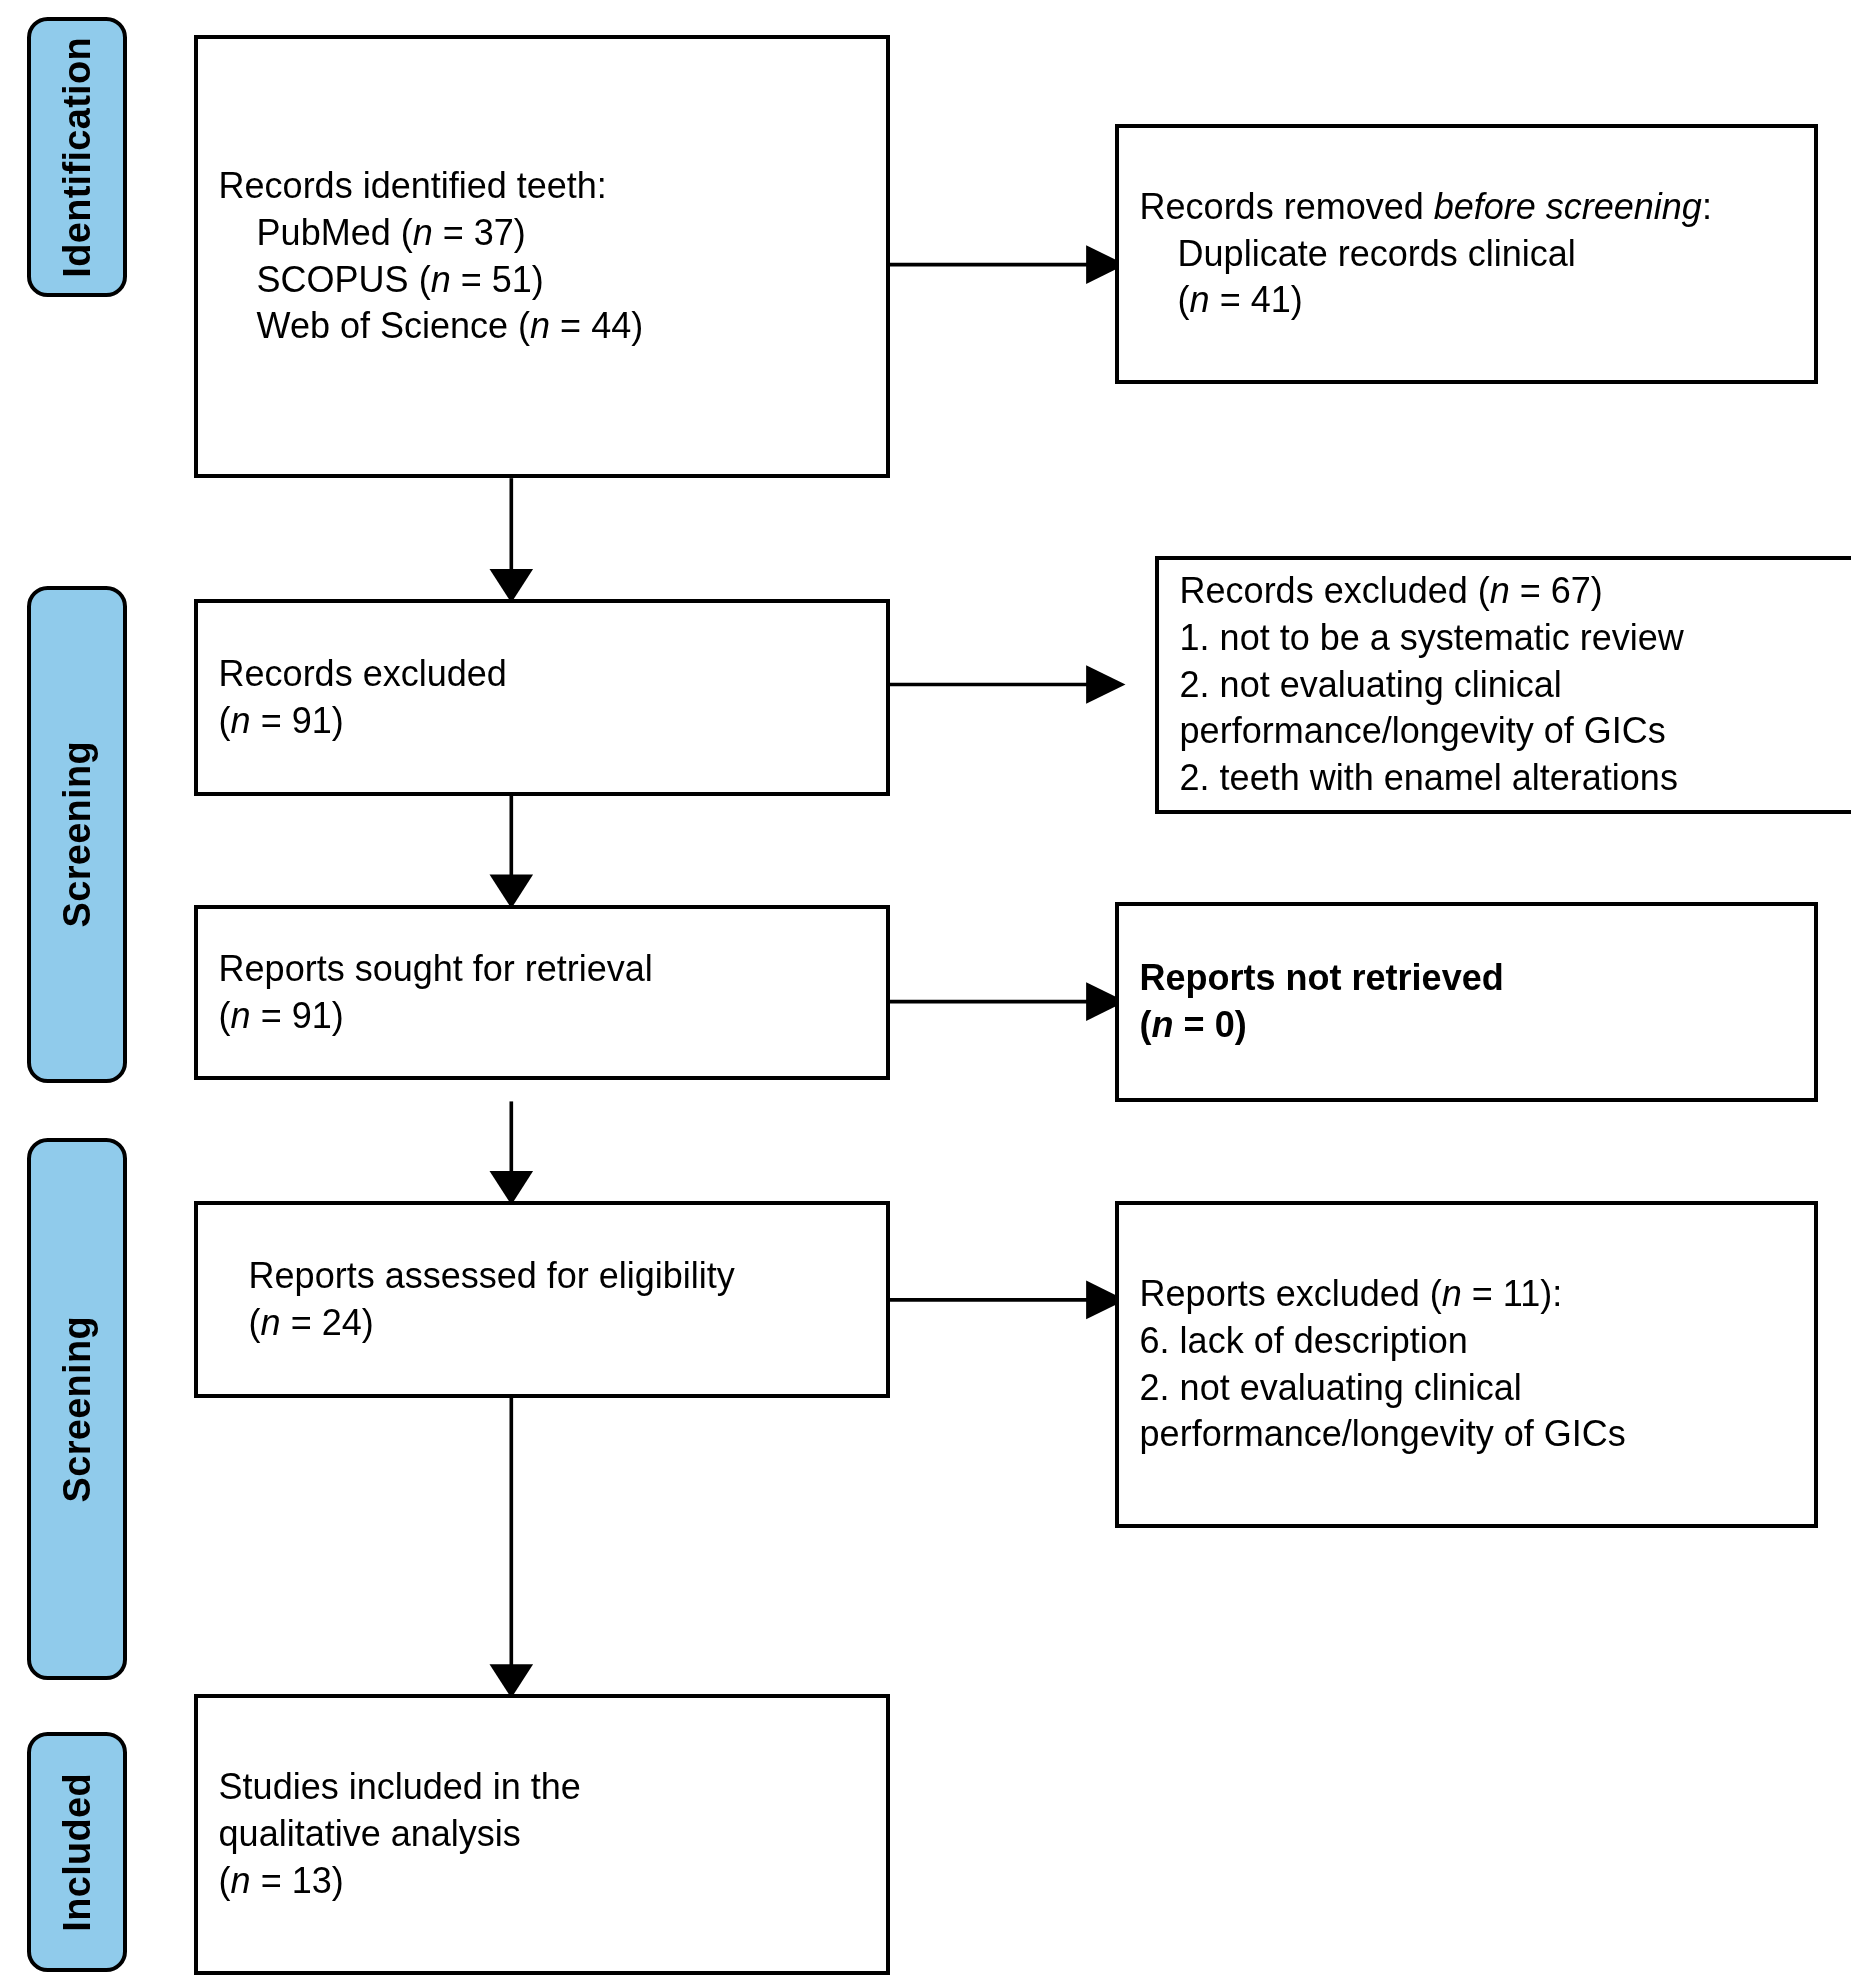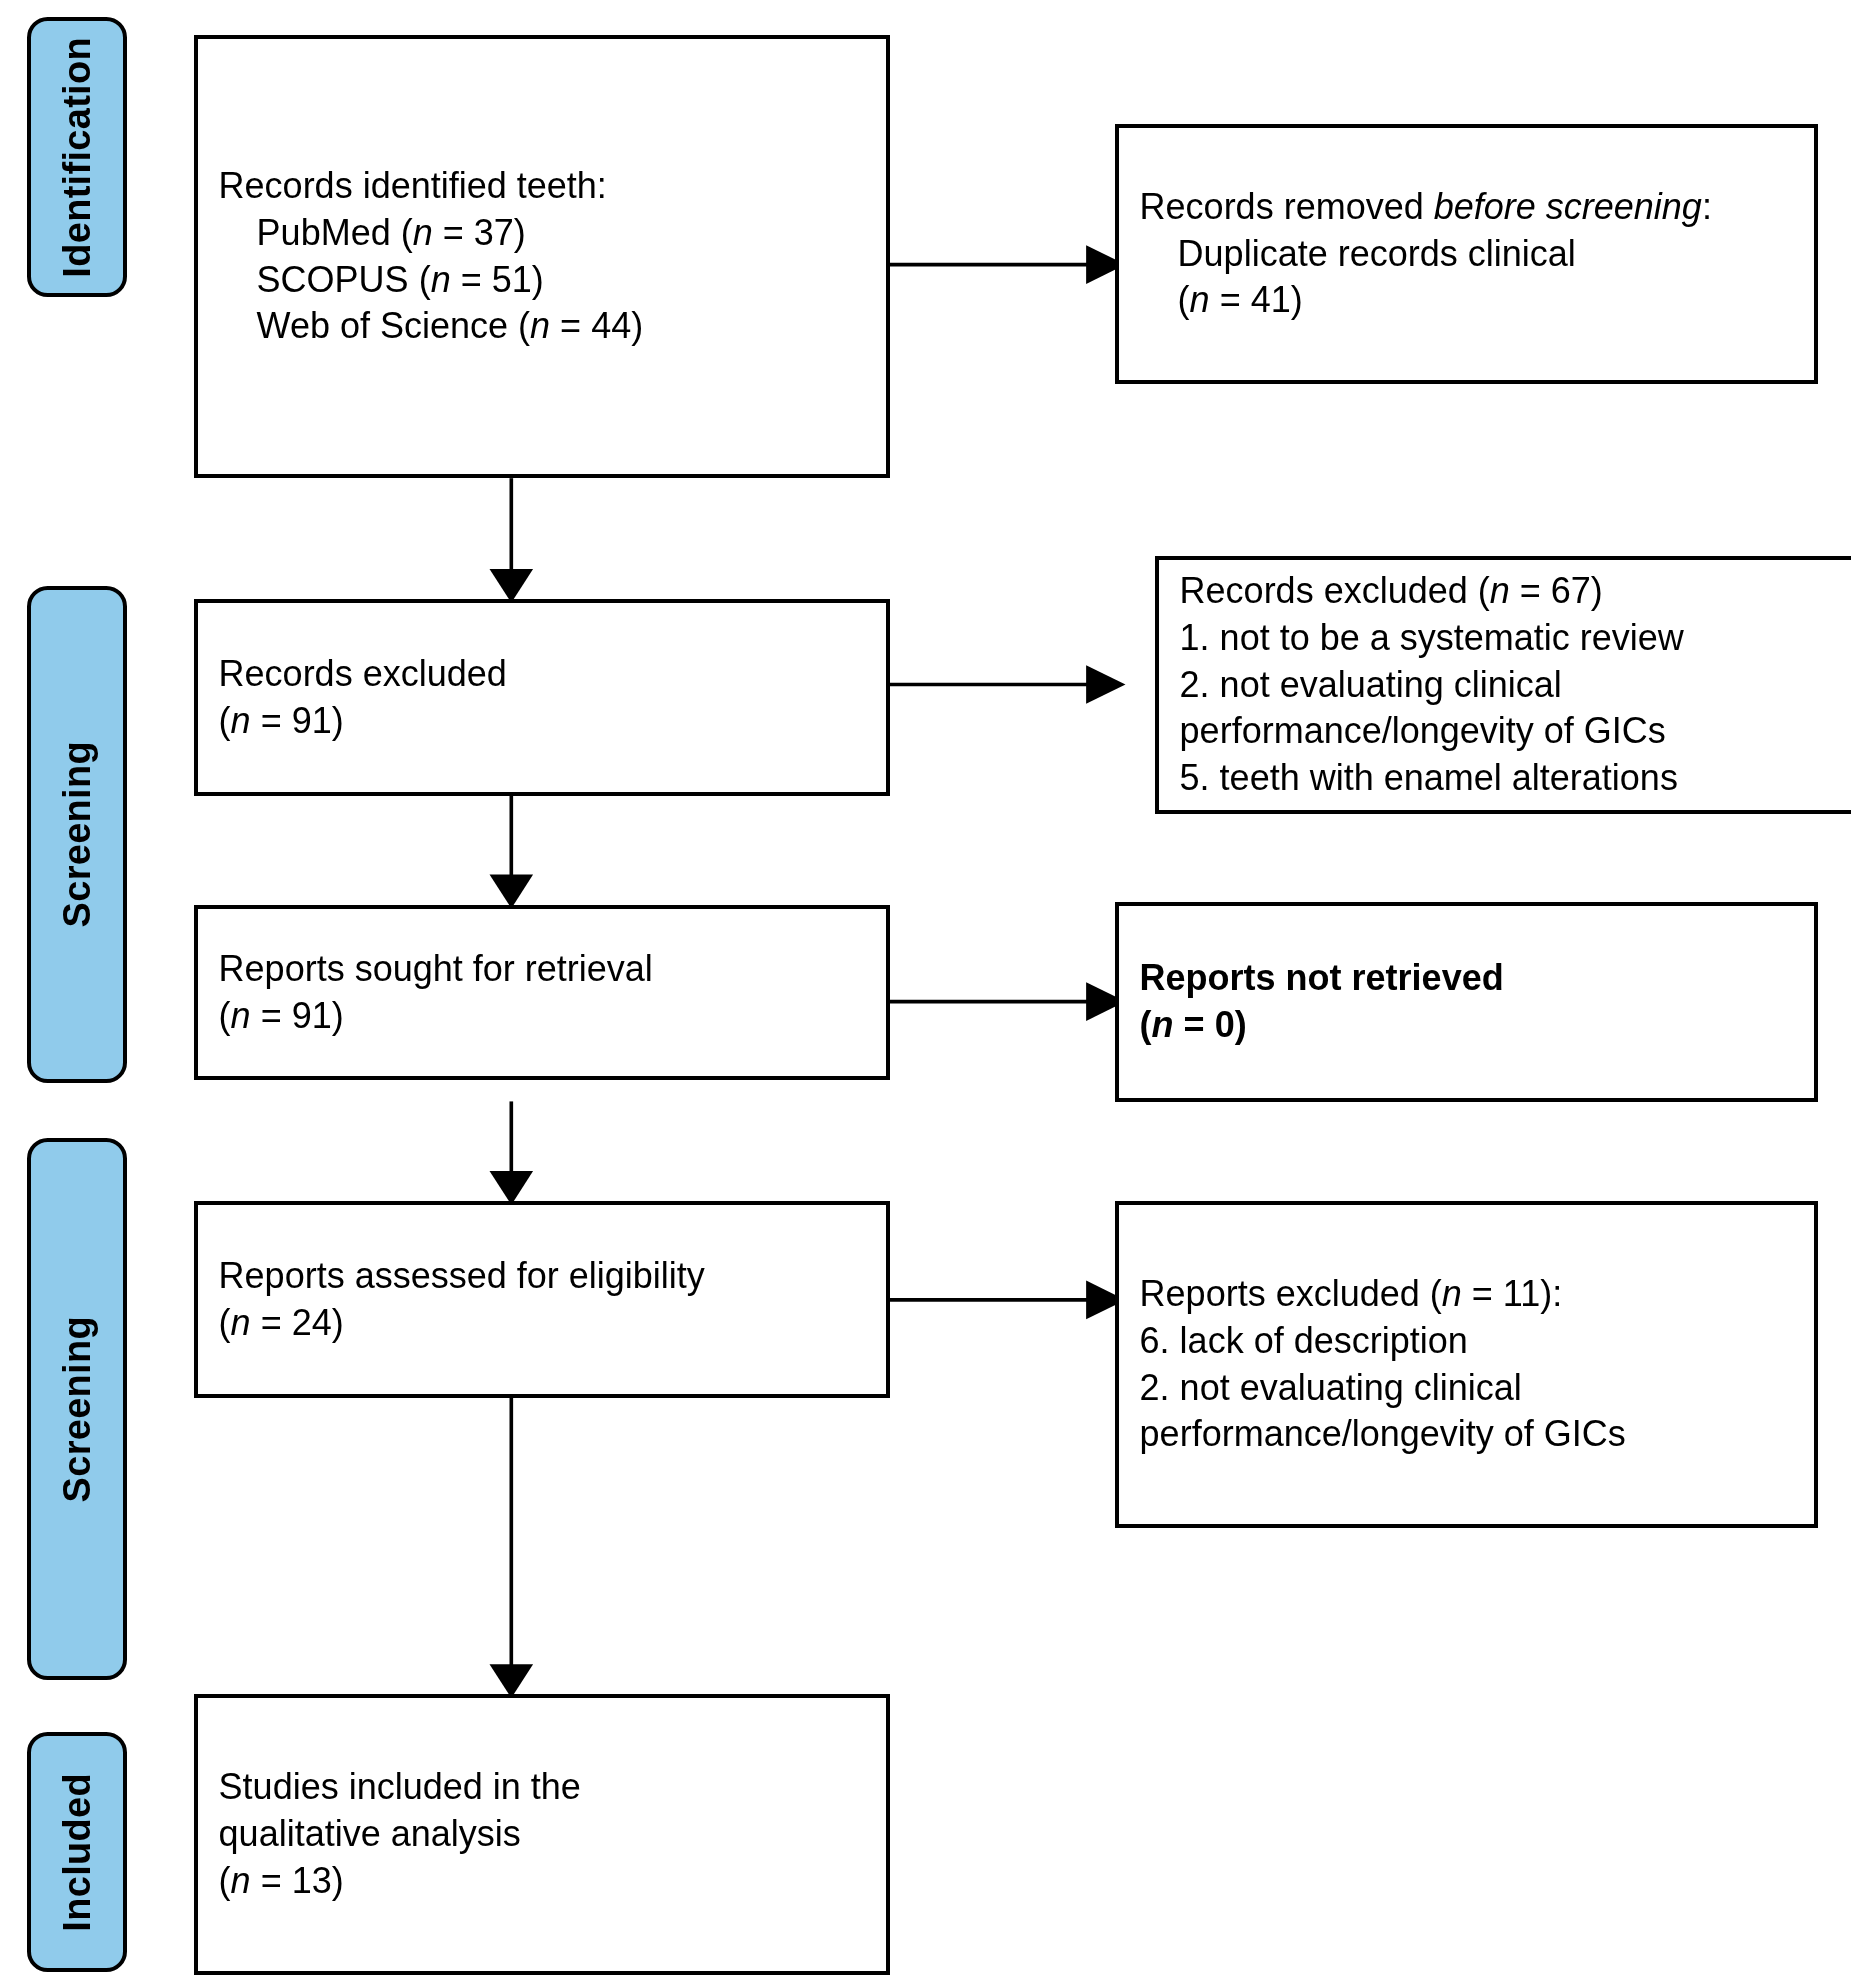--- a/index.html
+++ b/index.html
@@ -140,34 +140,34 @@
   </div>
 
   <div class="flow-box" style="left:194px; top:599px; width:696px; height:197px;">
     <div class="box-text"><span>Records excluded</span><br>(<i class="nvar">n</i> = <span>91</span>)</div>
   </div>
 
   <div class="flow-box" style="left:194px; top:905px; width:696px; height:175px;align-items:center;">
     <div class="box-text"><span>Reports sought for retrieval</span><br>(<i class="nvar">n</i> = <span>91</span>)</div>
   </div>
 
-  <div class="flow-box" style="left:194px; top:1201px; width:696px; height:197px;">
+  <div class="flow-box" style="left:194px; top:1201px; width:696px; height:197px;padding-left:30px;">
     <div class="box-text"><span>Reports assessed for eligibility</span><br>(<i class="nvar">n</i> = <span>24</span>)</div>
   </div>
 
   <div class="flow-box" style="left:194px; top:1694px; width:696px; height:281px;">
     <div class="box-text"><span>Studies included in the</span><br><span>qualitative analysis</span><br>(<i class="nvar">n</i> = <span>13</span>)</div>
   </div>
 
   <div class="flow-box" style="left:1115px; top:124px; width:703px; height:260px;">
     <div class="box-text"><span>Records removed </span><em>before screening</em><span>:</span><br><span class="indent"></span><span>Duplicate records clinical</span><br><span class="indent"></span>(<i class="nvar">n</i> = <span>41</span>)</div>
   </div>
 
   <div class="flow-box" style="left:1115px; top:556px; width:703px; height:258px;margin-left:40px;">
-    <div class="box-text"><span>Records excluded (</span><i class="nvar">n</i> = <span>67</span><span>)</span><br><span>1. not to be a systematic review</span><br><span>2. not evaluating clinical</span><br><span>performance/longevity of GICs</span><br><span>5. teeth with enamel alterations</span></div>
+    <div class="box-text"><span>Records excluded (</span><i class="nvar">n</i> = <span>67</span><span>)</span><br><span>1. not to be a systematic review</span><br><span>2. not evaluating clinical</span><br><span>performance/longevity of GICs</span><br><span>2. teeth with enamel alterations</span></div>
   </div>
 
   <div class="flow-box" style="left:1115px; top:902px; width:703px; height:200px;font-weight:bold;">
     <div class="box-text"><span>Reports not retrieved</span><br>(<i class="nvar">n</i> = <span>0</span>)</div>
   </div>
 
   <div class="flow-box" style="left:1115px; top:1201px; width:703px; height:327px;">
     <div class="box-text"><span>Reports excluded (</span><i class="nvar">n</i> = <span>11</span><span>):</span><br><span>6. lack of description</span><br><span>2. not evaluating clinical</span><br><span>performance/longevity of GICs</span></div>
   </div>
 

